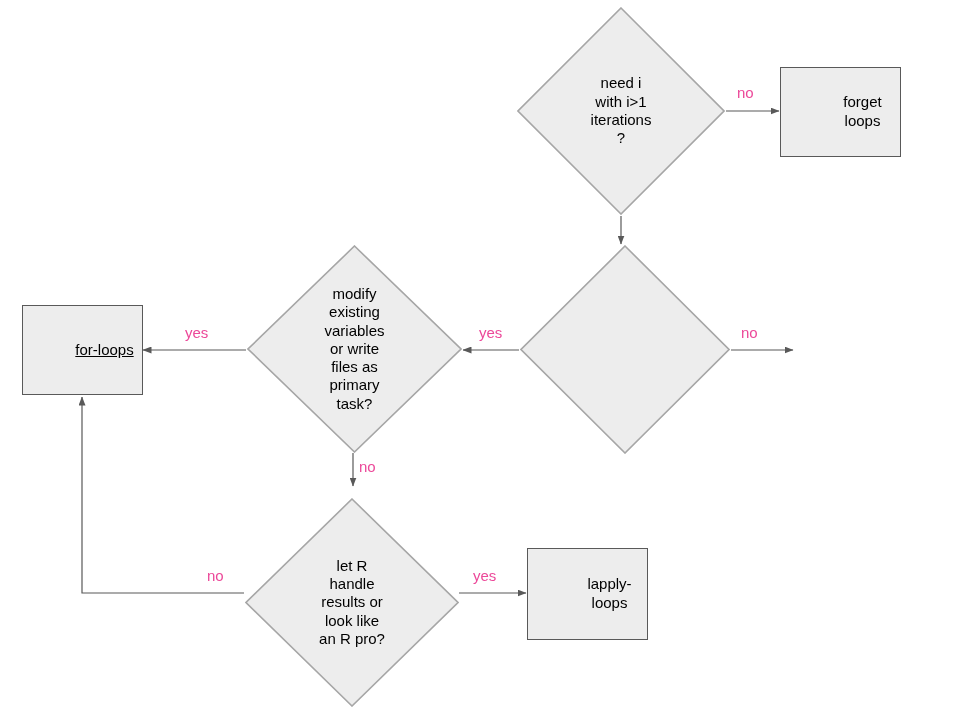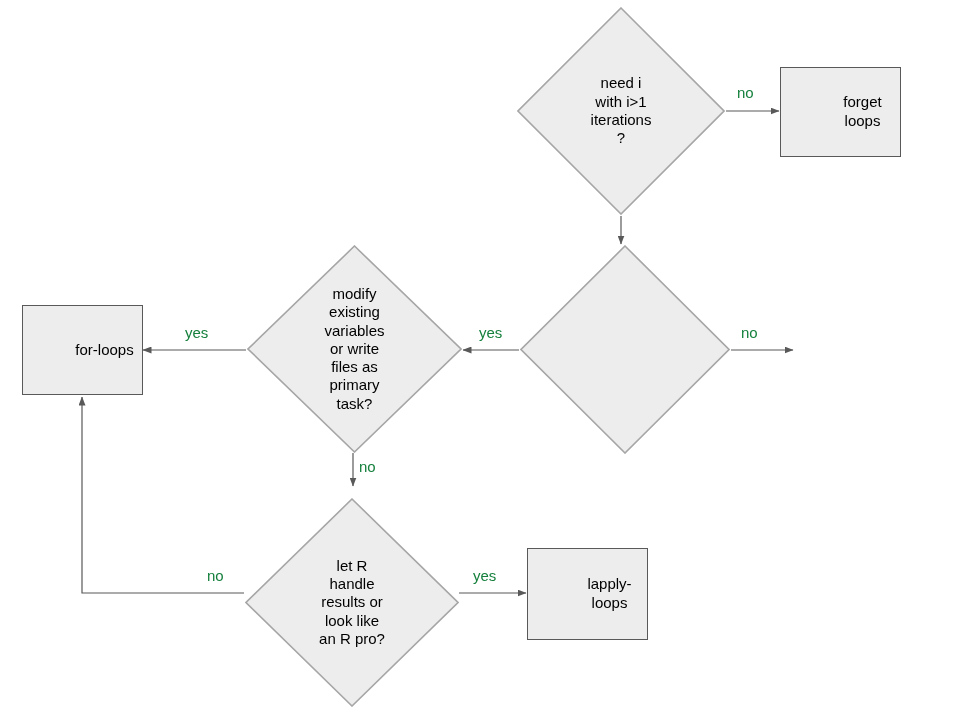--- a/index.html
+++ b/index.html
@@ -58,21 +58,21 @@
     z-index: 2;
     font-size: 15px;
     color: #000000;
     line-height: 1.22;
     white-space: pre-line;
     padding: 0 6px;
   }
   .edge-label {
     position: absolute;
     font-size: 15px;
-    color: #15803d;
+    color: #ec4899;
     white-space: nowrap;
     line-height: 1;
   }
 </style>
 </head>
 <body>
 
 <div id="canvas">
 
   <svg id="edges" viewBox="0 0 960 720" width="960" height="720" xmlns="http://www.w3.org/2000/svg">
@@ -126,21 +126,21 @@
     </svg>
     <div class="node-label">modify
 existing
 variables
 or  write
 files as
 primary
 task?</div>
   </div>
 
-  <div class="node node-box" style="left:22px; top:305px; width:121px; height:90px;">
+  <div class="node node-box" style="left:22px; top:305px; width:121px; height:90px;text-decoration:underline;">
     <div class="node-label">for-loops</div>
   </div>
 
   <div class="node node-diamond" style="left:245px; top:498px; width:214px; height:209px;">
     <svg class="diamond-shape" viewBox="0 0 214 209" preserveAspectRatio="none">
       <polygon points="107,1 213,104.5 107,208 1,104.5" fill="#ededed" stroke="#a6a6a6" stroke-width="1.6"></polygon>
     </svg>
     <div class="node-label">let R
 handle
 results or

